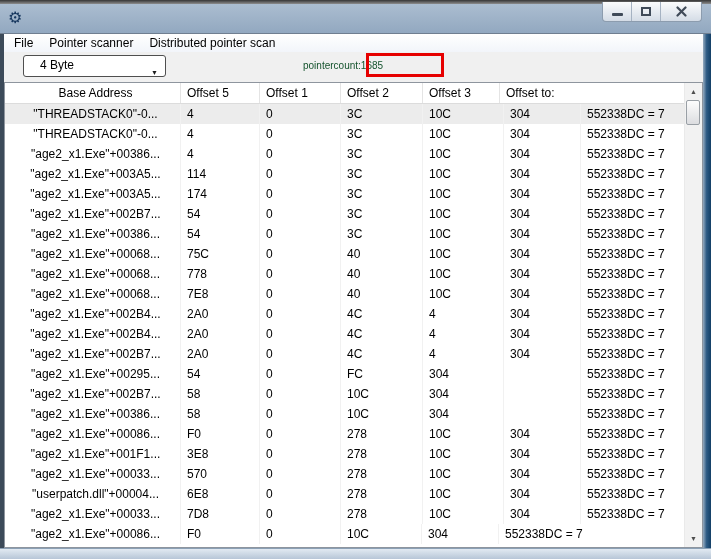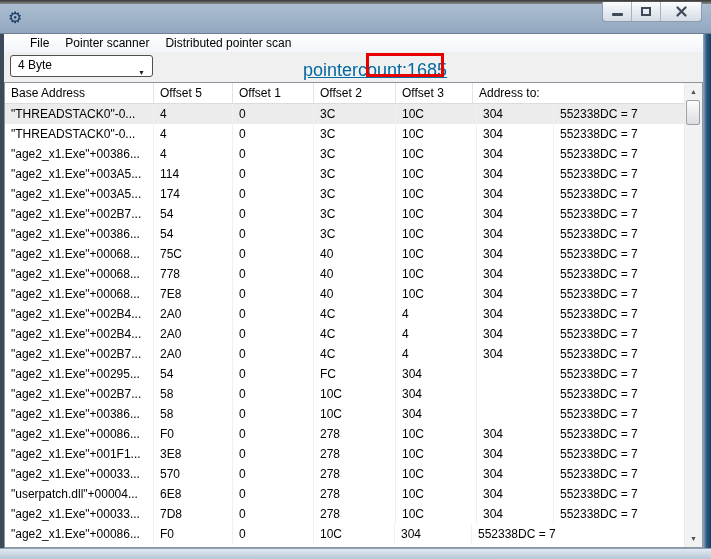--- a/index.html
+++ b/index.html
@@ -25,46 +25,46 @@
                   overflow:hidden; background:linear-gradient(#fbfcfd,#d4dce6); }
   .win-btn { width:28px; display:flex; align-items:center; justify-content:center;
              border-right:1px solid #a5b2c2; cursor:default; }
   .win-btn:last-child { border-right:none; width:40px; }
   .glyph-min { width:11px; height:3px; background:#3f4a58; border-radius:1px; margin-top:6px; }
   .glyph-max { width:10px; height:9px; border:2px solid #3f4a58; box-sizing:border-box; }
   .glyph-close { stroke:#3f4a58; stroke-width:2.2; stroke-linecap:round; }
 
   
   .menubar { position:absolute; left:4px; top:34px; width:699px; height:18px;
-             background:linear-gradient(#ffffff,#f2f5fa); display:flex; align-items:flex-end; padding-left:18px; box-sizing:border-box; }
+             background:linear-gradient(#ffffff,#f2f5fa); display:flex; align-items:flex-end; padding-left:2px; box-sizing:border-box; }
   .menu-item { padding:0 8px; font-size:12px; color:#000; line-height:18px; }
 
   
   .toolbar { position:absolute; left:4px; top:52px; width:699px; height:30px; background:#f0f0f0; }
-  .combo { position:absolute; left:6px; top:3px; width:143px; height:22px; background:#fff;
+  .combo { position:absolute; left:19px; top:3px; width:143px; height:22px; background:#fff;
            border:1px solid #4f4f4f; border-radius:3px; box-sizing:border-box;
-           font-size:12px; line-height:19px; padding-left:7px; color:#000; }
+           font-size:12px; line-height:19px; padding-left:16px; color:#000; }
   .combo-arrow { position:absolute; right:7px; top:7px; font-size:7px; color:#1d1d1d; }
-  .pointer-count { position:absolute; left:299px; top:8px; font-size:18px; color:#0369a1;text-decoration:underline; }
+  .pointer-count { position:absolute; left:299px; top:8px; font-size:10px; color:#14532d; }
   .annotation-rect { position:absolute; left:362px; top:1px; width:78px; height:24px;
                      border:3px solid #e60000; box-sizing:border-box; }
 
   
   .listview { position:absolute; left:4px; top:82px; width:699px; height:466px; background:#fff;
               border:1px solid #8e959e; box-sizing:border-box; }
   .lv-header { display:flex; height:21px; margin-right:17px; background:#fff;
                border-bottom:1px solid #dcdcdc; box-sizing:border-box; }
   .hcell { box-sizing:border-box; padding-left:6px; font-size:12px; line-height:20px;
            border-right:1px solid #e4e4e4; white-space:nowrap; overflow:hidden; color:#000; }
   .table-body { position:absolute; left:0; top:21px; right:17px; bottom:0; overflow:hidden; }
   .trow { display:flex; height:20px; }
   .trow.selected { background:#ececec; }
   .tcell { box-sizing:border-box; padding-left:6px; font-size:12px; line-height:20px;
            border-right:1px solid #f1f1f1; white-space:nowrap; overflow:hidden; color:#000; }
-  .c0 { width:149px; } .c1 { width:79px; } .c2 { width:81px; } .c3 { width:82px; }
+  .c0 { width:176px;text-align:center; } .c1 { width:79px; } .c2 { width:81px; } .c3 { width:82px; }
   .c4 { width:81px; } .c5 { width:77px; } .c6 { flex:1; border-right:none; }
 
   
   .scrollbar { position:absolute; top:0; right:0; bottom:0; width:17px; background:#f2f2f2;
                border-left:1px solid #eaeaea; }
   .sb-btn { position:absolute; left:0; right:0; height:16px; display:flex; align-items:center;
             justify-content:center; font-size:7px; color:#4e4e4e; }
   .sb-up { top:0; }
   .sb-down { bottom:1px; }
   .sb-thumb { position:absolute; top:17px; left:1px; right:2px; height:25px;
@@ -116,21 +116,21 @@
     <div class="annotation-rect" style="border-color: rgb(230, 0, 0);"></div>
   </div>
 
   <div class="listview">
     <div class="lv-header">
       <div class="hcell c0">Base Address</div>
       <div class="hcell c1">Offset 5</div>
       <div class="hcell c2">Offset 1</div>
       <div class="hcell c3">Offset 2</div>
       <div class="hcell c5">Offset 3</div>
-      <div class="hcell c6">Address to:</div>
+      <div class="hcell c6">Offset to:</div>
     </div>
 
     <div class="table-body">
         <div class="trow selected">
           <div class="tcell c0">"THREADSTACK0"-0...</div>
           <div class="tcell c1">4</div>
           <div class="tcell c2">0</div>
           <div class="tcell c3">3C</div>
           <div class="tcell c4">10C</div>
           <div class="tcell c5">304</div>

